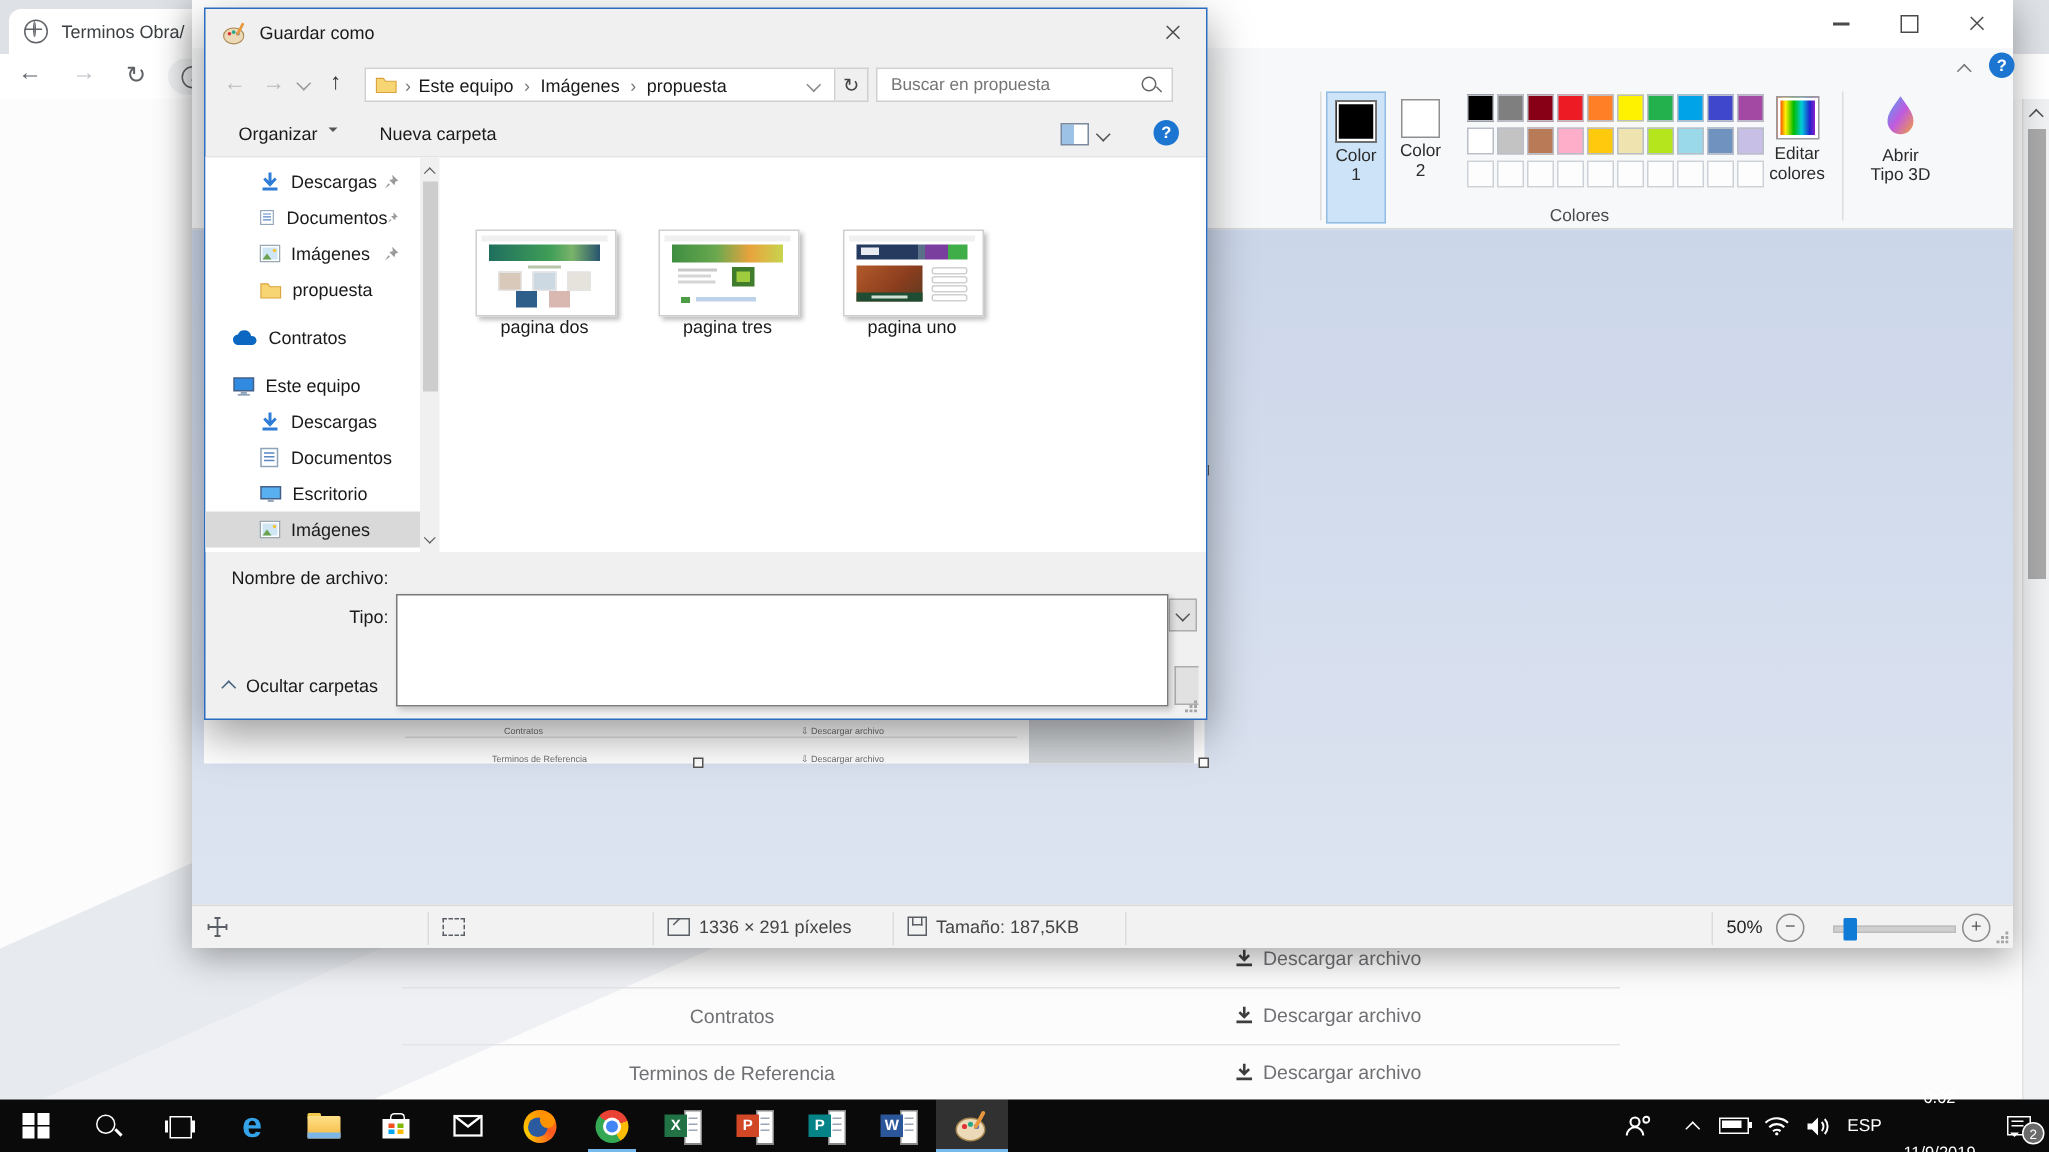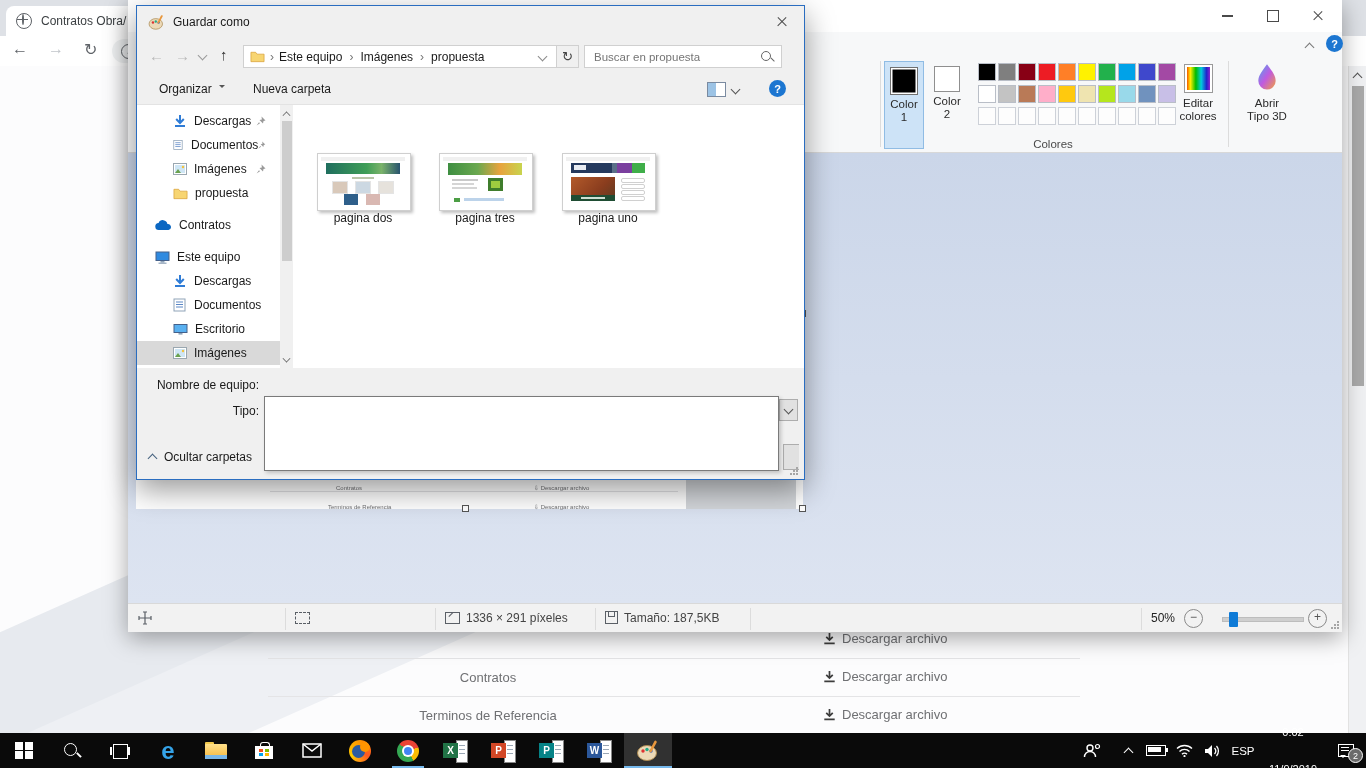--- a/index.html
+++ b/index.html
@@ -42,21 +42,21 @@
 
 <div id="screen">
 
   <div class="abs" style="left:0;top:0;width:1366px;height:733px;background:#dee1e6;">
 
     <div class="abs" style="left:6px;top:6px;width:250px;height:30px;background:#fff;border-radius:8px 8px 0 0;display:flex;align-items:center;">
       <span style="margin-left:10px;width:14px;height:14px;border:1.6px solid #5f6368;border-radius:50%;position:relative;display:inline-block;">
         <i style="position:absolute;left:0;top:5px;width:11px;height:1.3px;background:#5f6368;"></i>
         <i style="position:absolute;left:4.5px;top:0;width:2px;height:11px;border-radius:50%;border:1.2px solid #5f6368;border-top:none;border-bottom:none;box-sizing:border-box;"></i>
       </span>
-      <span style="margin-left:9px;font-size:12px;color:#3c4043;white-space:nowrap;">Contratos Obra/</span>
+      <span style="margin-left:9px;font-size:12px;color:#3c4043;white-space:nowrap;">Terminos Obra/</span>
     </div>
 
     <div class="abs" style="left:0;top:36px;width:1366px;height:30px;background:#fff;border-bottom:1px solid #dadce0;">
       <span class="abs" style="left:12px;top:4px;font-size:16px;color:#5f6368;">←</span>
       <span class="abs" style="left:48px;top:4px;font-size:16px;color:#c0c4c9;">→</span>
       <span class="abs" style="left:84px;top:4px;font-size:16px;color:#5f6368;">↻</span>
       <div class="abs" style="left:112px;top:3px;width:320px;height:24px;border-radius:12px;background:#f1f3f4;display:flex;align-items:center;">
         <span style="margin-left:9px;width:13px;height:13px;border:1.3px solid #5f6368;border-radius:50%;font-size:9px;color:#5f6368;display:flex;align-items:center;justify-content:center;font-style:italic;">i</span>
       </div>
     </div>
@@ -433,21 +433,21 @@
             <div class="abs" style="left:51px;top:27px;width:9px;height:7px;background:#9fcc3f;"></div>
             <div class="abs" style="left:14px;top:44px;width:6px;height:4px;background:#4c9e45;"></div>
             <div class="abs" style="left:24px;top:44px;width:40px;height:3px;background:#bcd3ea;"></div>
           </div>
           <div class="filelabel">pagina tres</div>
         </div>
       </div>
     </div>
 
     <div class="abs" style="left:0;top:362px;width:667px;height:111px;">
-      <span class="abs ddtext" style="left:0;top:10px;width:122px;text-align:right;">Nombre de equipo:</span>
+      <span class="abs ddtext" style="left:0;top:10px;width:122px;text-align:right;">Nombre de archivo:</span>
       <span class="abs ddtext" style="left:0;top:36px;width:122px;text-align:right;">Tipo:</span>
 
       <div class="abs" style="left:642px;top:31px;width:19px;height:22px;background:#e1e1e1;border:1px solid #adadad;box-sizing:border-box;">
         <span class="chv d" style="position:absolute;left:5px;top:6px;border-color:#555;"></span>
       </div>
 
       <div class="abs" style="left:646px;top:76px;width:15px;height:24px;background:#e1e1e1;border:1px solid #adadad;border-right:none;"></div>
 
       <div class="abs" style="left:127px;top:28px;width:515px;height:75px;background:#fff;border:1px solid #7a7a7a;box-sizing:border-box;box-shadow:2px 2px 4px rgba(0,0,0,.2);"></div>
       <div class="abs" style="left:12px;top:81px;height:16px;display:flex;align-items:center;">

